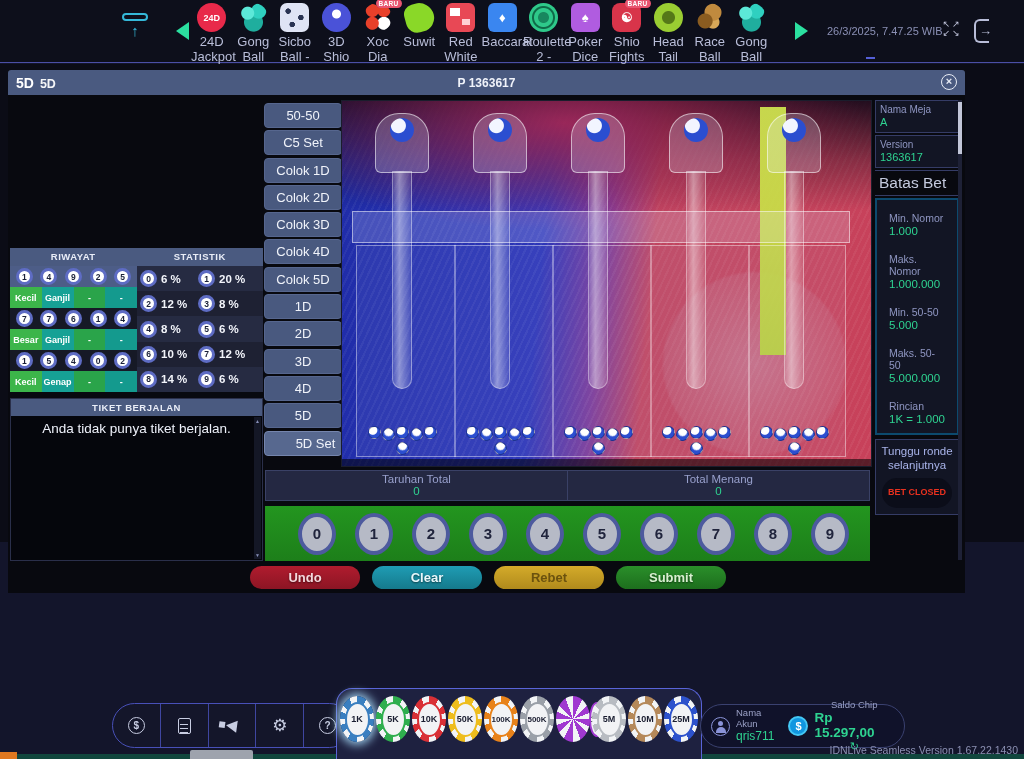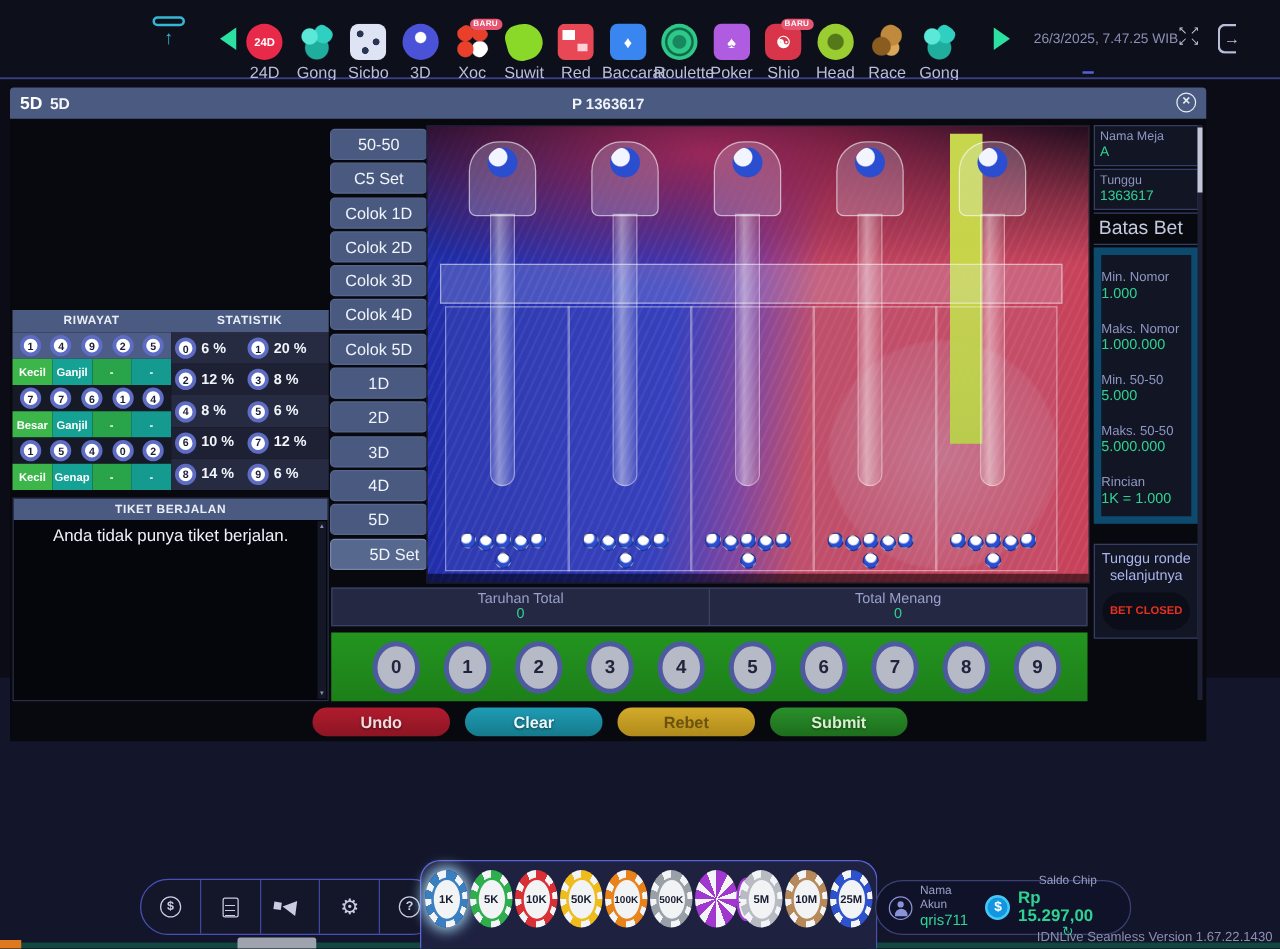--- a/index.html
+++ b/index.html
@@ -7,21 +7,21 @@
   body { font-family:"Liberation Sans", sans-serif; }
   .stage { position:relative; width:1024px; height:759px; background:#13152b; overflow:hidden; }
 
   
   .topbar { position:absolute; left:0; top:0; width:1024px; height:63px; background:#0d0f1b; border-bottom:1px solid #4b4fa6; }
   .collapse-btn { position:absolute; left:120px; top:13px; width:30px; height:36px; cursor:pointer; }
   .collapse-bar { width:26px; height:8px; border:2px solid #35b8d8; border-radius:5px; margin:0 auto; }
   .collapse-arrow { color:#35b8d8; font-size:15px; font-weight:bold; text-align:center; line-height:20px; }
   .tri-left { position:absolute; left:176px; top:22px; width:0; height:0; border-top:9px solid transparent; border-bottom:9px solid transparent; border-right:13px solid #2be0a0; }
   .tri-right { position:absolute; left:795px; top:22px; width:0; height:0; border-top:9px solid transparent; border-bottom:9px solid transparent; border-left:13px solid #2be0a0; }
-  .games { position:absolute; left:191px; top:19px; display:flex; }
+  .games { position:absolute; left:191px; top:3px; display:flex; }
   .gitem { width:41.5px; text-align:center; position:relative; cursor:pointer; }
   .glabel { margin-top:3px; font-size:13px; line-height:1.15; color:#b9bed9; }
   .gicon { width:29px; height:29px; border-radius:50%; margin:0 auto; position:relative; }
   .gicon span, .gic-c::before { position:absolute; inset:0; display:flex; align-items:center; justify-content:center; color:#fff; font-weight:bold; }
   .gicon span { font-size:9px; }
   .gi0 { background:#e8294a; }
   .gi1,.gi13 { background:radial-gradient(circle at 30% 35%, #5ce8d8 0 6px, transparent 7px), radial-gradient(circle at 68% 28%, #2fd0c0 0 7px, transparent 8px), radial-gradient(circle at 50% 66%, #1fae9e 0 9px, transparent 10px); }
   .gi2 { border-radius:7px; background-color:#dfe4f5; background-image:radial-gradient(circle at 28% 28%, #2a3453 0 2.5px, transparent 3px), radial-gradient(circle at 72% 50%, #2a3453 0 2.5px, transparent 3px), radial-gradient(circle at 42% 74%, #2a3453 0 2.5px, transparent 3px); }
   .gi3 { background:radial-gradient(circle at 50% 38%, #fff 0 4px, #4a52d8 5px); }
   .gi4 { background:radial-gradient(circle at 32% 26%, #e8402a 0 6px, transparent 7px), radial-gradient(circle at 72% 26%, #e8402a 0 6px, transparent 7px), radial-gradient(circle at 32% 70%, #e8402a 0 6px, transparent 7px), radial-gradient(circle at 72% 70%, #fff 0 6px, transparent 7px); }
@@ -108,21 +108,21 @@
   .mb { width:13px; height:13px; border-radius:50%; background:radial-gradient(circle at 35% 30%, #fff 0 4px, #2b4ed0 5px); border:1px solid rgba(0,0,30,.35); }
   .cluster .mb:nth-child(2n){ transform:translateY(2px) rotate(40deg); }
   .vshade { position:absolute; left:0; bottom:0; width:100%; height:7px; background:rgba(0,0,0,.55); }
 
   
   .info { position:absolute; left:867px; top:30px; width:84px; }
   .ibox { border:1px solid #353c66; background:rgba(25,28,48,.65); padding:3px 4px 4px; margin-bottom:2px; }
   .ilabel { font-size:10px; color:#8f96c2; }
   .ivalue { font-size:11px; color:#2ed391; margin-top:1px; }
   .ititle { font-size:15.5px; color:#c4cade; padding:3px 4px; border:1px solid #353c66; border-left:none; border-right:none; margin-bottom:2px; }
-  .limits { border:6px solid #0c4a6e; background:rgba(25,28,48,.65); padding:12px 0 6px; margin-bottom:16px; }
+  .limits { border:2px solid #0c4a6e; background:rgba(25,28,48,.65); padding:12px 12px 6px; margin-bottom:4px; }
   .lim { margin-bottom:16px; }
   .lim .ilabel { font-size:10.5px; }
   .lim .ivalue { font-size:11.5px; }
   .waitbox { border:1px solid #353c66; background:rgba(25,28,48,.65); padding:4px 2px 6px; text-align:center; }
   .waittxt { font-size:11.5px; color:#a9b4ea; line-height:1.25; }
   .closedpill { margin:5px auto 0; width:70px; height:30px; background:#0b0d19; border-radius:15px; display:flex; align-items:center; justify-content:center; }
   .closedtxt { color:#e8311f; font-size:9px; font-weight:bold; text-align:center; line-height:1.2; }
   .iscroll { position:absolute; left:950px; top:30px; width:4px; height:460px; background:#1e2136; }
   .iscroll .thumb { position:absolute; left:0; top:2px; width:4px; height:52px; background:#c2c6d8; }
 
@@ -470,21 +470,21 @@
         </div>
         <div class="vshade"></div>
       </div>
 
       <div class="info">
         <div class="ibox">
           <div class="ilabel">Nama Meja</div>
           <div class="ivalue">A</div>
         </div>
         <div class="ibox">
-          <div class="ilabel">Tunggu</div>
+          <div class="ilabel">Version</div>
           <div class="ivalue">1363617</div>
         </div>
         <div class="ititle">Batas Bet</div>
         <div class="limits">
           <div class="lim">
             <div class="ilabel">Min. Nomor</div>
             <div class="ivalue">1.000</div>
           </div>
           <div class="lim">
             <div class="ilabel">Maks. Nomor</div>

